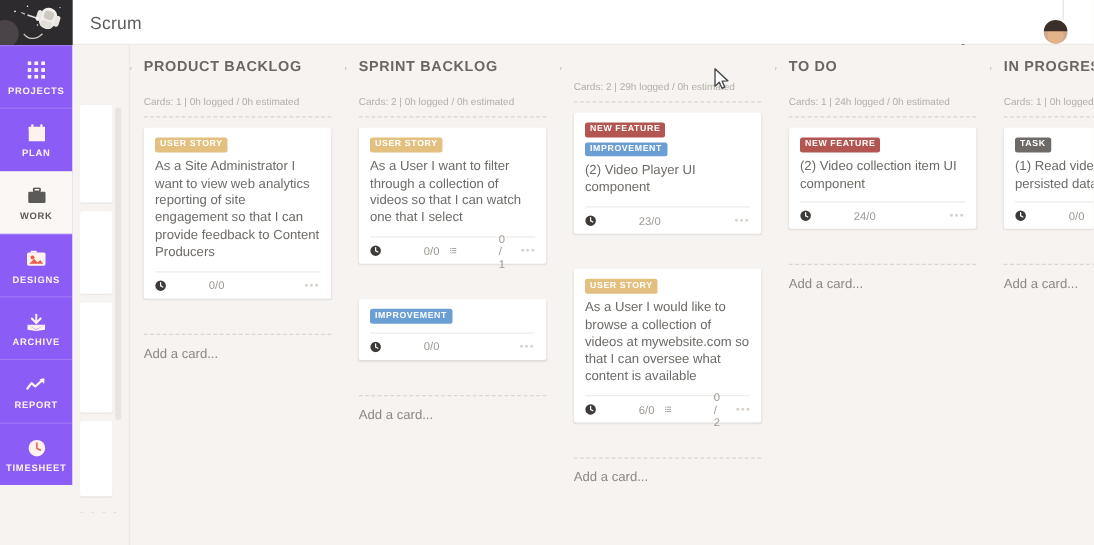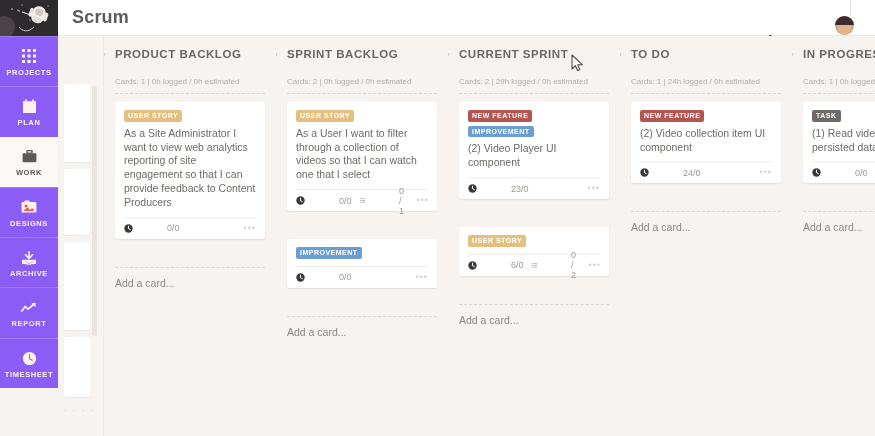--- a/index.html
+++ b/index.html
@@ -42,21 +42,21 @@
 
   
   .main { flex: 1 1 auto; display: flex; flex-direction: column; min-width: 0; }
 
   .topbar {
     height: 36px; background: #ffffff; flex: 0 0 36px;
     display: flex; align-items: center; padding: 0 14px 0 14px;
     border-bottom: 1px solid #efeae6;
   }
   .board-title {
-    font-size: 18px; color: #5e5c5a; font-weight: bold;
+    font-size: 14px; color: #5e5c5a; font-weight: normal;
     letter-spacing: .2px;
   }
   .topbar-right { margin-left: auto; display: flex; align-items: flex-end; flex-direction: column; }
   .filter-box {
     display: flex; align-items: center;
     border: 1px solid #e3ddd8; border-radius: 2px;
     height: 22px; width: 125px; padding: 0 6px;
     background: #fff;
   }
   .filter-box input {
@@ -387,21 +387,20 @@
                       <span>0/0</span>
                     </span>
                     <span class="card-menu">•••</span>
                   </div>
                 </div>
                 <div class="add-card">Add a card...</div>
               </div>
             </div><div class="column clip">
               <div class="col-head">
                 <span class="col-chevron">▾</span>
-                <div class="col-title">CURRENT SPRINT</div>
                 <div class="col-meta">Cards: 2 | 29h logged / 0h estimated</div>
                 <div class="col-sep"></div>
               </div>
               <div class="col-body">
                 <div class="card">
                   <div class="badges">
                     <span class="badge new-feature">NEW FEATURE</span>
                     <span class="badge improvement">IMPROVEMENT</span>
                   </div>
                   <div class="card-text">(2) Video Player UI component</div>
@@ -413,20 +412,21 @@
                       </svg>
                       <span>23/0</span>
                     </span>
                     <span class="card-menu">•••</span>
                   </div>
                 </div>
                 <div class="card">
                   <div class="badges">
                     <span class="badge user-story">USER STORY</span>
                   </div>
+                  <div class="card-text">As a User I would like to browse a collection of videos at mywebsite.com so that I can oversee what content is available</div>
                   <div class="card-foot">
                     <span class="stat">
                       <svg width="9" height="9" viewBox="0 0 9 9">
                         <circle cx="4.5" cy="4.5" r="4.2" fill="#3d3a37"></circle>
                         <path d="M4.5 2.1 L4.5 4.7 L6.3 5.6" stroke="#fff" stroke-width="1" fill="none" stroke-linecap="round"></path>
                       </svg>
                       <span>6/0</span>
                     </span>
                     <span class="stat">
                       <svg width="10" height="9" viewBox="0 0 10 9">

